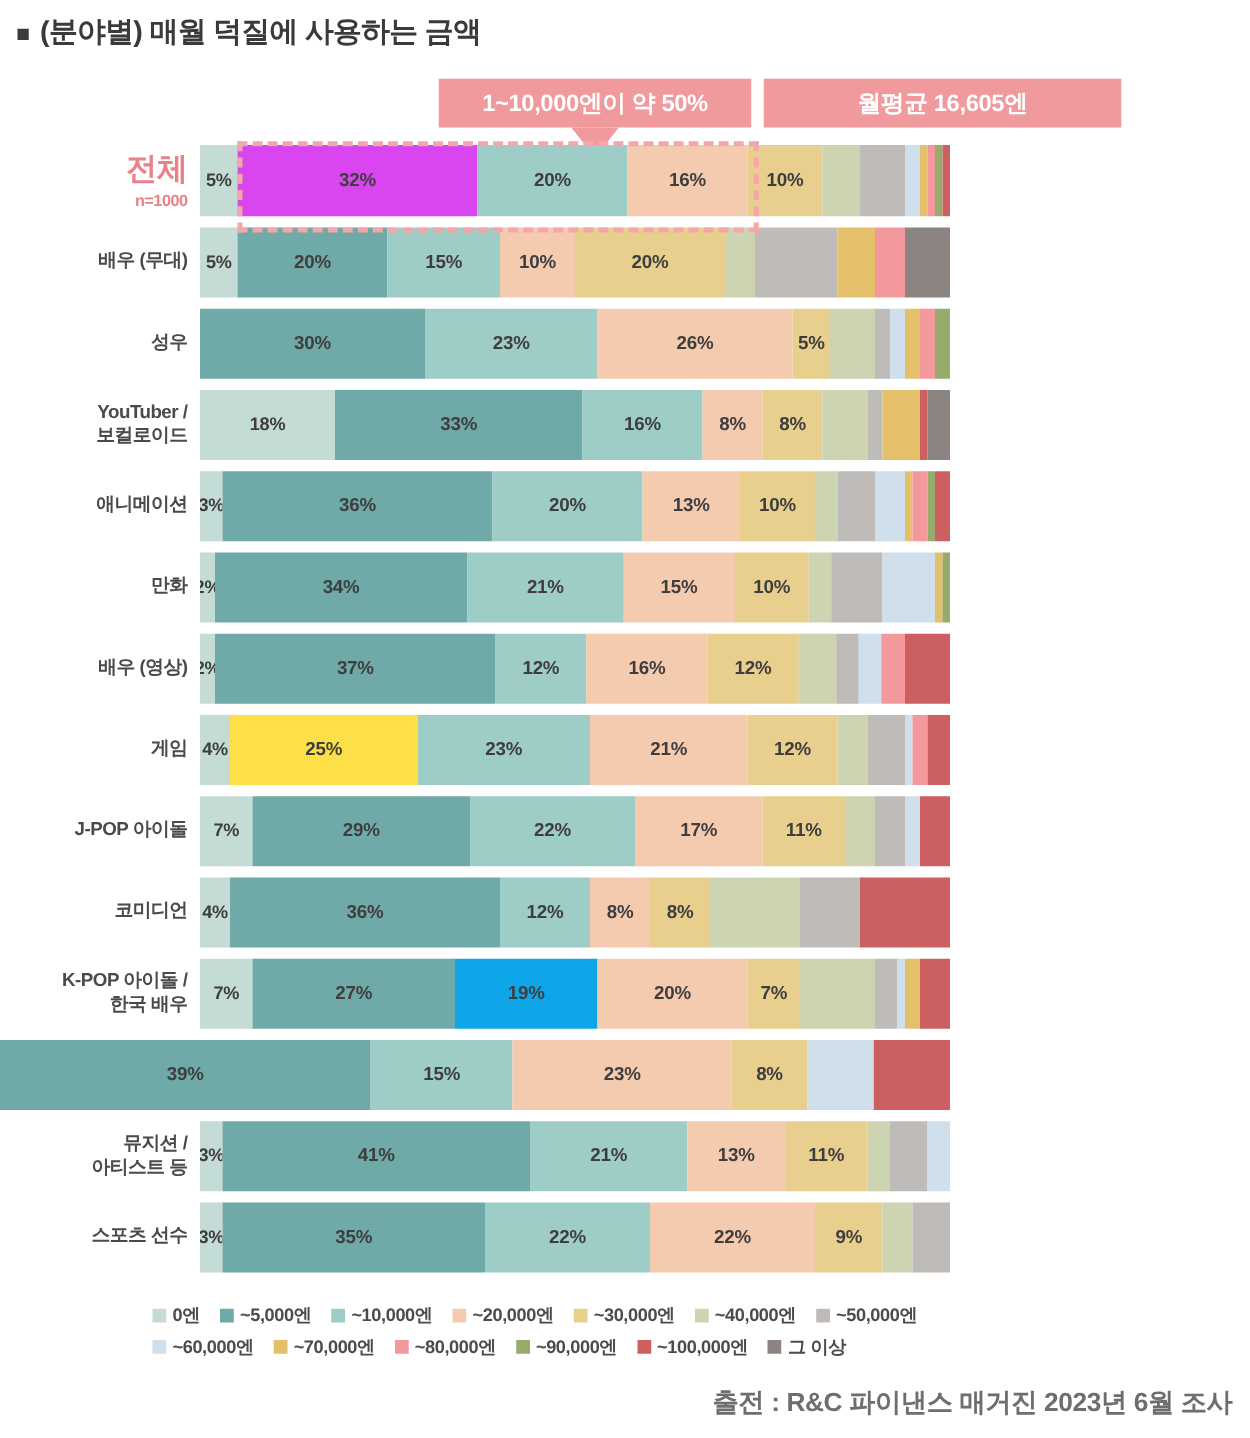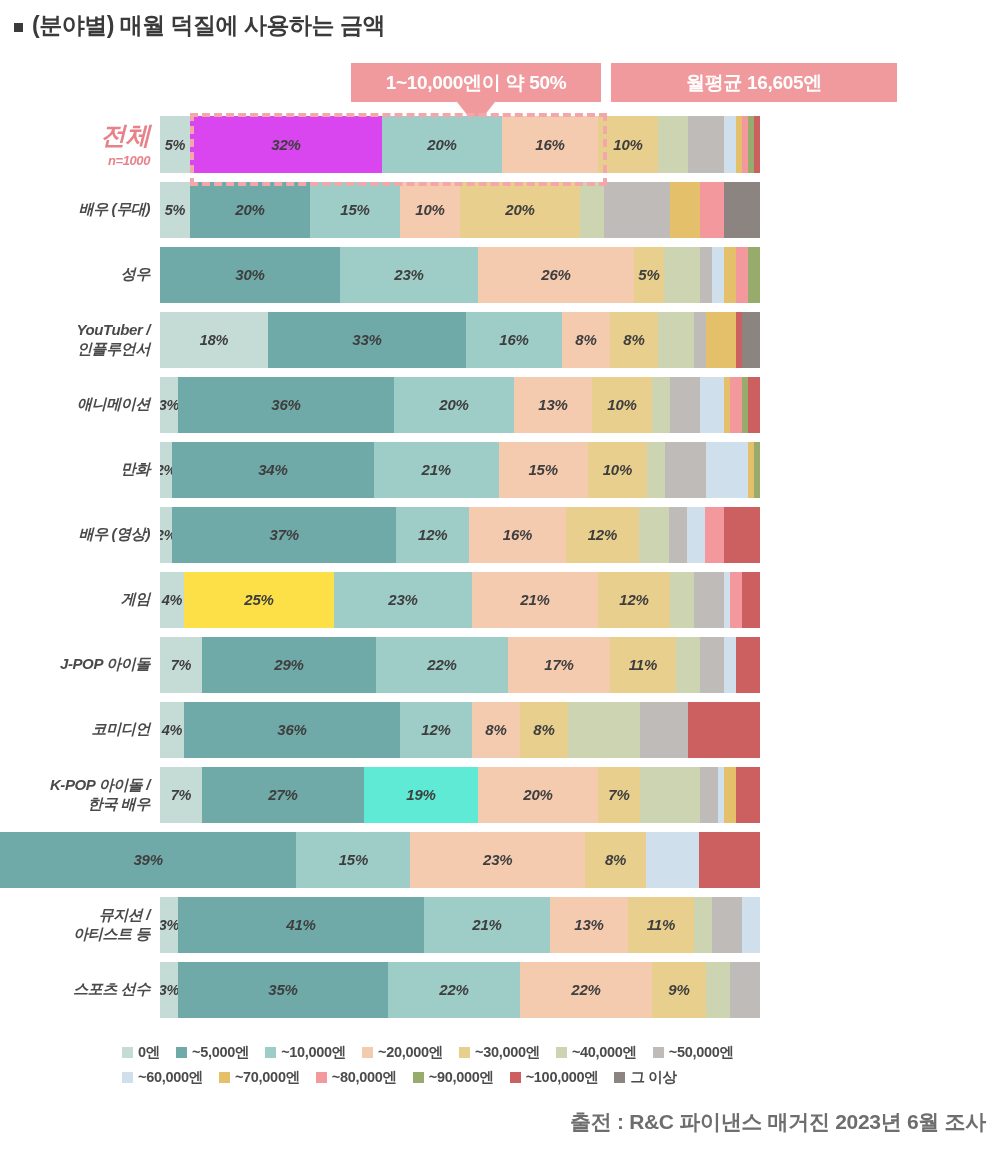--- a/index.html
+++ b/index.html
@@ -54,21 +54,20 @@
     border: 4px dashed #f4a7aa;
     pointer-events: none;
     z-index: 6;
   }
 
   
   #chart {
     position: absolute;
     left: 0; top: 112px;
     width: 824px;
-    font-style: italic;
   }
   .row {
     position: relative;
     height: 65px;
     display: flex;
     align-items: center;
   }
   .row-label {
     width: 160px;
     flex: 0 0 160px;
@@ -205,21 +204,21 @@
           <div class="seg" style="flex: 0 0 5%; background: rgb(232, 207, 141);">5%</div>
           <div class="seg" style="flex: 0 0 6%; background: rgb(204, 212, 178);"></div>
           <div class="seg" style="flex: 0 0 2%; background: rgb(191, 187, 184);"></div>
           <div class="seg" style="flex: 0 0 2%; background: rgb(207, 223, 236);"></div>
           <div class="seg" style="flex: 0 0 2%; background: rgb(227, 192, 105);"></div>
           <div class="seg" style="flex: 0 0 2%; background: rgb(243, 153, 158);"></div>
           <div class="seg" style="flex: 0 0 2%; background: rgb(151, 171, 109);"></div>
         </div>
       </div>
       <div class="row">
-        <div class="row-label">YouTuber /<span style="display: block;">인플루언서</span></div>
+        <div class="row-label">YouTuber /<span style="display: block;">보컬로이드</span></div>
         <div class="bar">
           <div class="seg lead" style="flex: 0 0 18%; background: rgb(197, 219, 214);">18%</div>
           <div class="seg" style="flex: 0 0 33%; background: rgb(111, 169, 168);">33%</div>
           <div class="seg" style="flex: 0 0 16%; background: rgb(158, 205, 200);">16%</div>
           <div class="seg" style="flex: 0 0 8%; background: rgb(245, 203, 176);">8%</div>
           <div class="seg" style="flex: 0 0 8%; background: rgb(232, 207, 141);">8%</div>
           <div class="seg" style="flex: 0 0 6%; background: rgb(204, 212, 178);"></div>
           <div class="seg" style="flex: 0 0 2%; background: rgb(191, 187, 184);"></div>
           <div class="seg" style="flex: 0 0 5%; background: rgb(227, 192, 105);"></div>
           <div class="seg" style="flex: 0 0 1%; background: rgb(204, 95, 95);"></div>
@@ -313,21 +312,21 @@
           <div class="seg" style="flex: 0 0 12%; background: rgb(204, 212, 178);"></div>
           <div class="seg" style="flex: 0 0 8%; background: rgb(191, 187, 184);"></div>
           <div class="seg" style="flex: 0 0 12%; background: rgb(204, 95, 95);"></div>
         </div>
       </div>
       <div class="row">
         <div class="row-label">K-POP 아이돌 /<span style="display: block;">한국 배우</span></div>
         <div class="bar">
           <div class="seg lead" style="flex: 0 0 7%; background: rgb(197, 219, 214);">7%</div>
           <div class="seg" style="flex: 0 0 27%; background: rgb(111, 169, 168);">27%</div>
-          <div class="seg" style="flex: 0 0 19%; background: #5eead4;">19%</div>
+          <div class="seg" style="flex: 0 0 19%; background: #0ea5e9;">19%</div>
           <div class="seg" style="flex: 0 0 20%; background: rgb(245, 203, 176);">20%</div>
           <div class="seg" style="flex: 0 0 7%; background: rgb(232, 207, 141);">7%</div>
           <div class="seg" style="flex: 0 0 10%; background: rgb(204, 212, 178);"></div>
           <div class="seg" style="flex: 0 0 3%; background: rgb(191, 187, 184);"></div>
           <div class="seg" style="flex: 0 0 1%; background: rgb(207, 223, 236);"></div>
           <div class="seg" style="flex: 0 0 2%; background: rgb(227, 192, 105);"></div>
           <div class="seg" style="flex: 0 0 4%; background: rgb(204, 95, 95);"></div>
         </div>
       </div>
       <div class="row">

